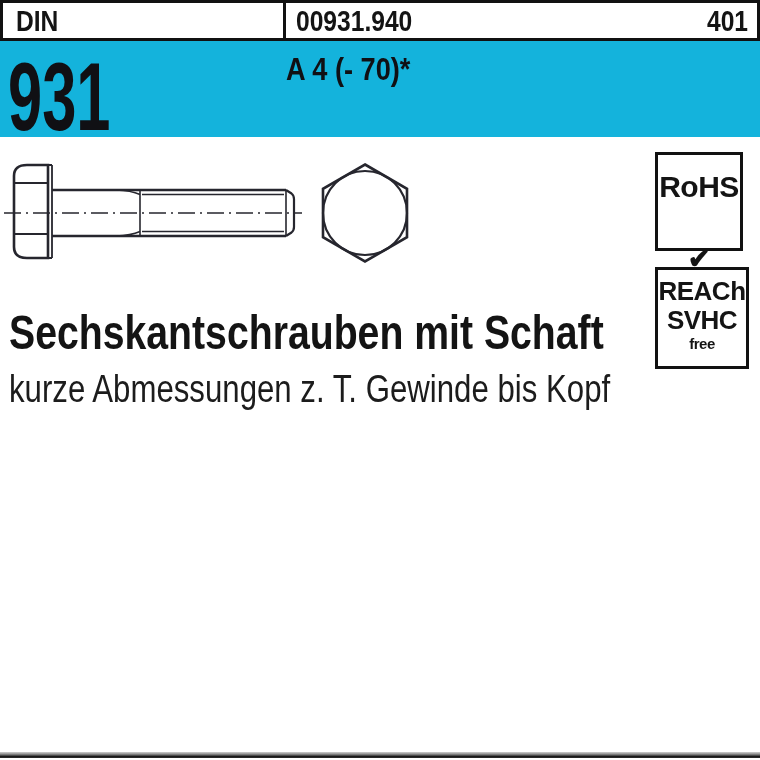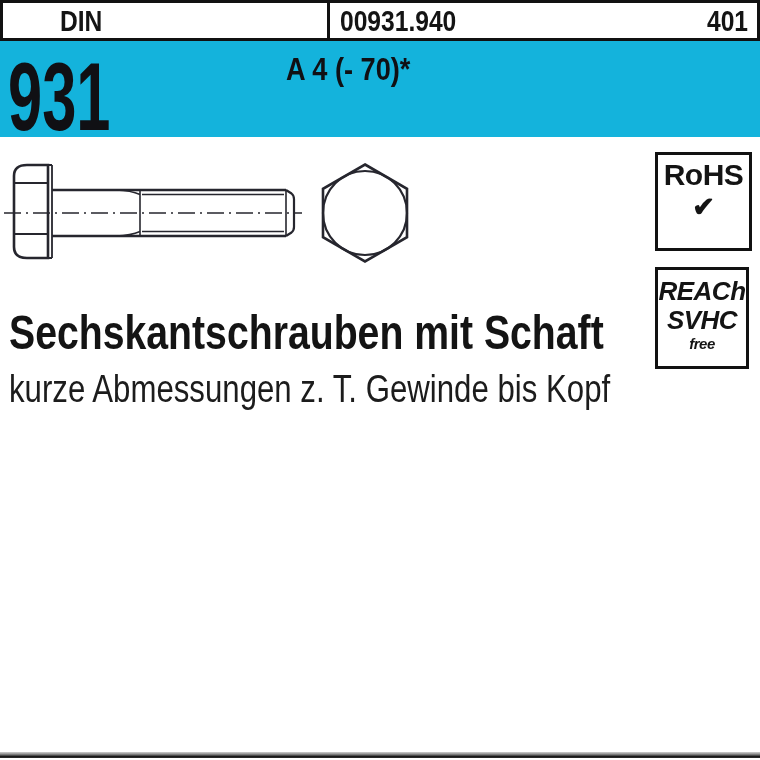--- a/index.html
+++ b/index.html
@@ -6,21 +6,21 @@
   body{
     width:760px;height:760px;position:relative;background:#ffffff;
     font-family:"Liberation Sans", sans-serif;color:#141414;overflow:hidden;
   }
   .abs{position:absolute;}
   .cond{display:inline-block;transform-origin:0 50%;white-space:nowrap;}
 
   
   .header{
     left:0;top:0;width:760px;height:41px;box-sizing:border-box;
-    border:3px solid #111;background:#fff;display:flex;align-items:stretch;padding-left:44px;
+    border:3px solid #111;background:#fff;display:flex;align-items:stretch;
   }
   .header-cell{display:flex;align-items:center;box-sizing:border-box;}
   .header-cell-din{width:283px;border-right:3px solid #111;padding-left:13px;}
   .header-cell-num{flex:1;padding-left:10px;padding-right:9px;justify-content:space-between;border-radius:16px;}
   .header-text{font-size:30px;font-weight:bold;transform:scaleX(0.82);letter-spacing:0px;}
   .header-text-right{transform-origin:100% 50%;}
 
   
   .banner{left:0;top:41px;width:760px;height:96px;background:#14b3dc;}
   .din-number{
@@ -34,24 +34,24 @@
 
   
   .drawing{left:0;top:145px;width:470px;height:150px;}
 
   
   .badge{
     box-sizing:border-box;border:3px solid #111;background:#fff;
     display:flex;flex-direction:column;align-items:center;justify-content:flex-start;
     text-align:center;
   }
-  .badge-rohs{left:655px;top:152px;width:97px;height:99px;padding-top:4px;}
+  .badge-rohs{left:655px;top:152px;width:88px;height:99px;padding-top:16px;gap:40px;}
   .rohs-label{font-size:30px;font-weight:bold;line-height:1.05;letter-spacing:-0.5px;}
   .rohs-check{font-size:27px;font-weight:bold;line-height:1;margin-top:3px;}
-  .badge-reach{left:655px;top:267px;width:94px;height:102px;padding-top:7px;font-style:italic;}
+  .badge-reach{left:655px;top:267px;width:94px;height:102px;padding-top:7px;}
   .reach-line{font-size:26px;font-weight:bold;line-height:1.13;letter-spacing:-0.5px;}
   .reach-free{font-size:15px;font-weight:bold;line-height:1.1;}
 
   
   .title{left:9px;top:305px;font-size:49px;font-weight:bold;line-height:1.12;transform:scaleX(0.80);}
   .subtitle{left:9px;top:367px;font-size:39px;font-weight:normal;line-height:1.12;transform:scaleX(0.80);color:#1c1c1c;}
 
   
   .bottom-bar{
     left:0;bottom:2px;width:760px;height:6px;

